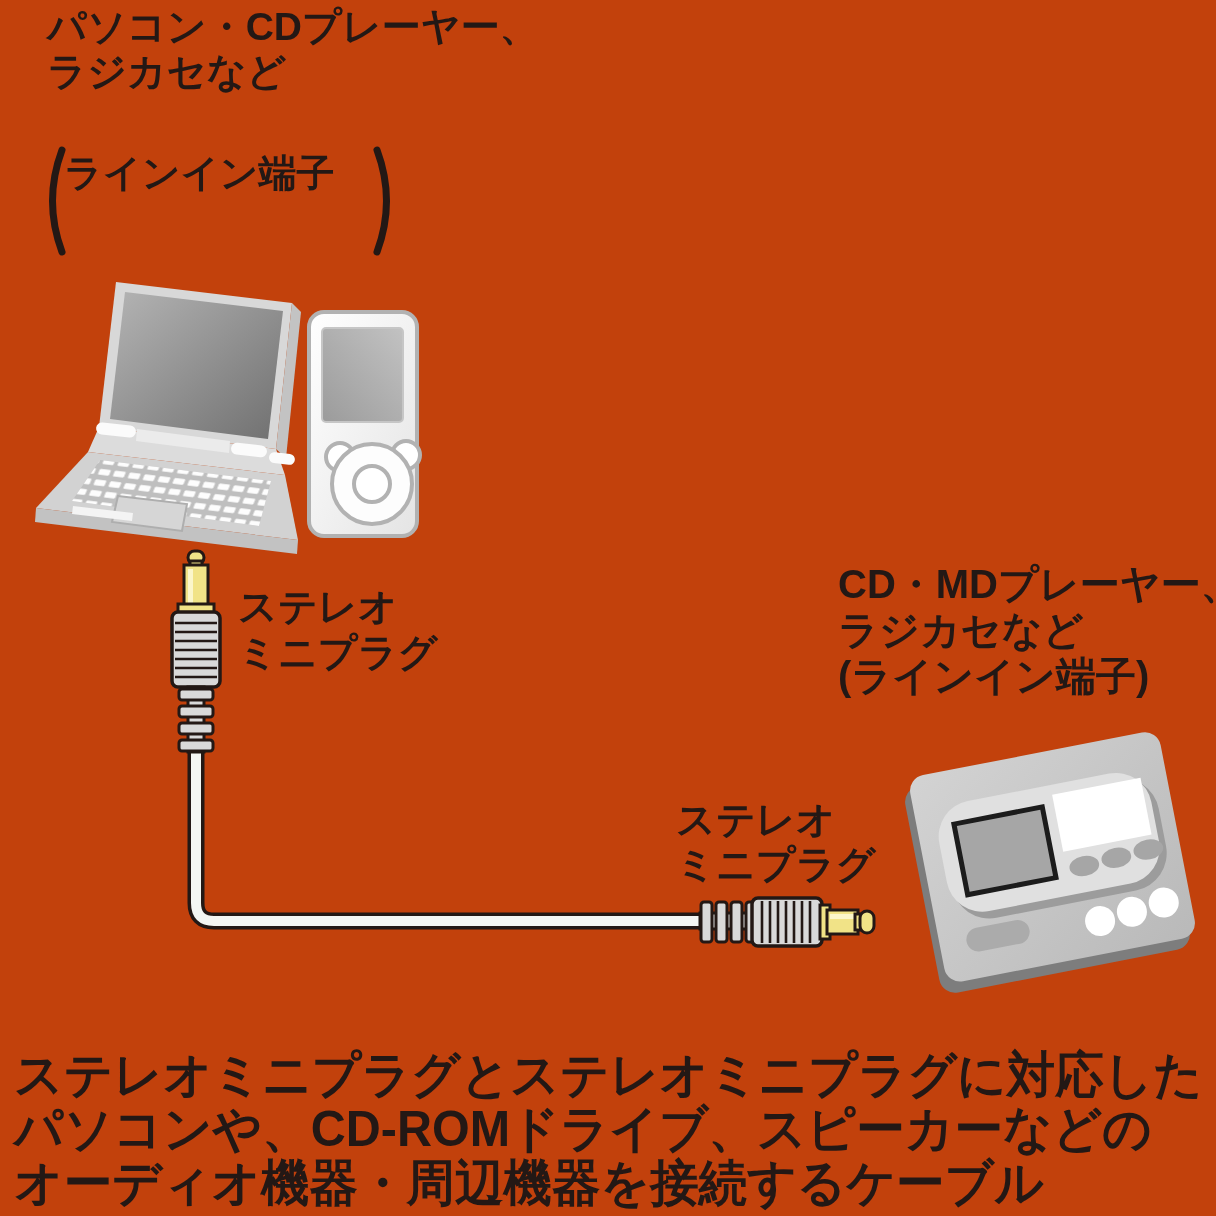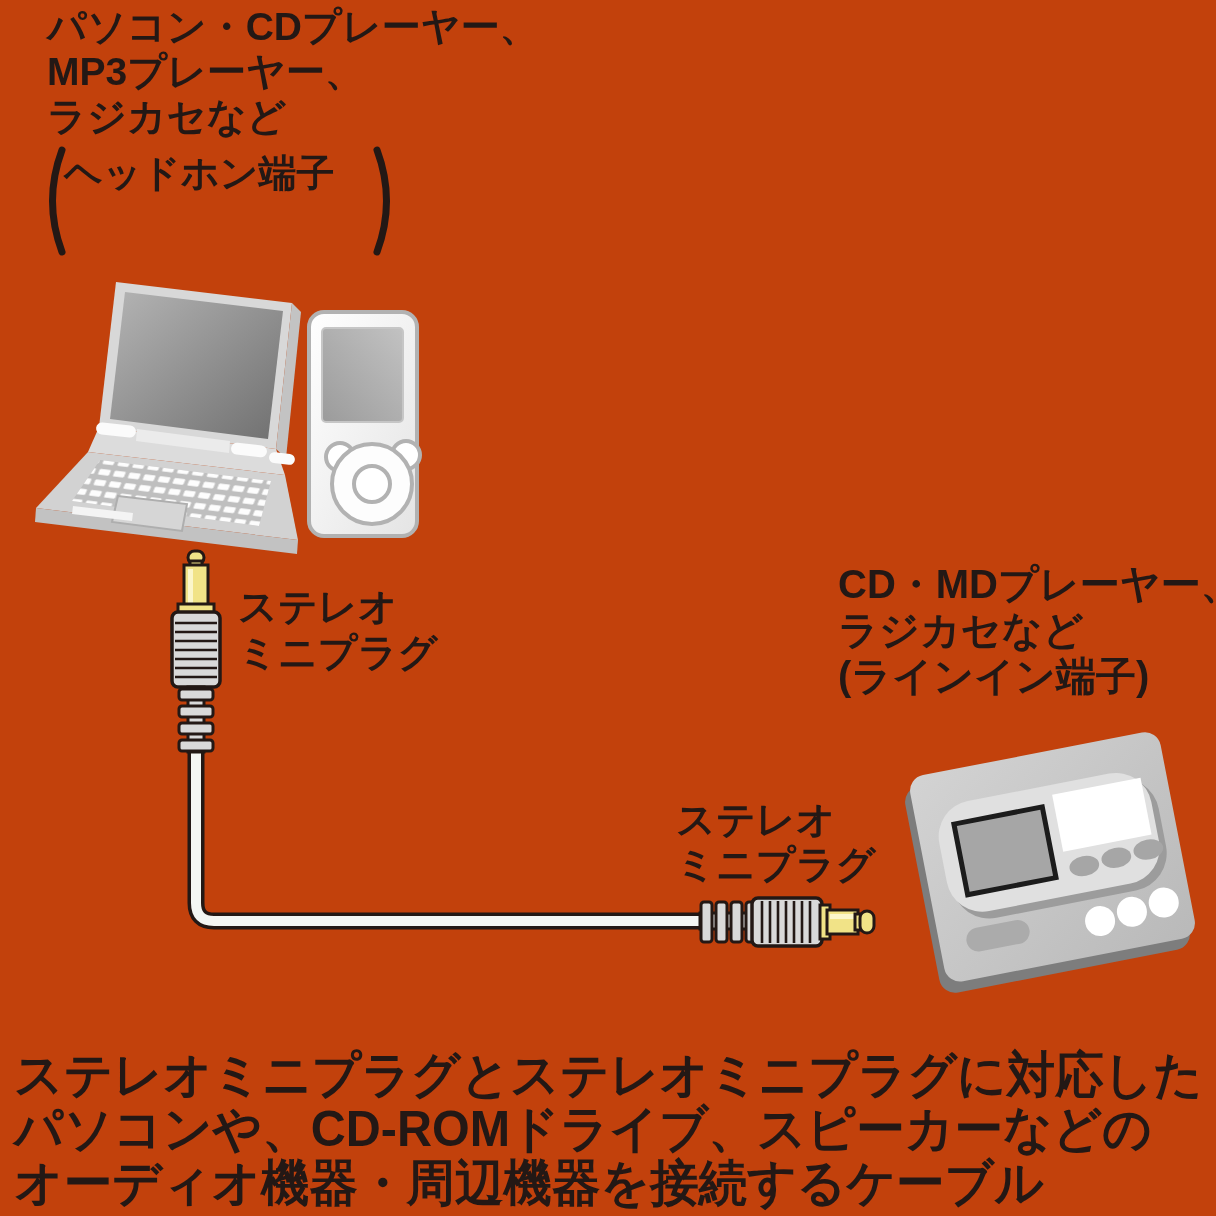--- a/index.html
+++ b/index.html
@@ -121,26 +121,25 @@
       <circle cx="1153" cy="923" r="15" fill="#ffffff"></circle>
       <rect x="952" y="912" width="64" height="24" rx="12" fill="#ababab"></rect>
     </g>
 
     <path d="M62,150 Q43,201 62,252" fill="none" stroke="#231815" stroke-width="7" stroke-linecap="round"></path>
     <path d="M377,150 Q396,201 377,252" fill="none" stroke="#231815" stroke-width="7" stroke-linecap="round"></path>
   </svg>
 
   <div class="txt src-label">
     <div>パソコン・CDプレーヤー、</div>
-    <div>MP3プレーヤー、</div>
     <div>ラジカセなど</div>
   </div>
 
   <div class="txt jack-label">
-    <div>ヘッドホン端子</div>
+    <div>ラインイン端子</div>
   </div>
 
   <div class="txt plug-label-left">
     <div>ステレオ</div>
     <div>ミニプラグ</div>
   </div>
 
   <div class="txt dest-label">
     <div>CD・MDプレーヤー、</div>
     <div>ラジカセなど</div>

